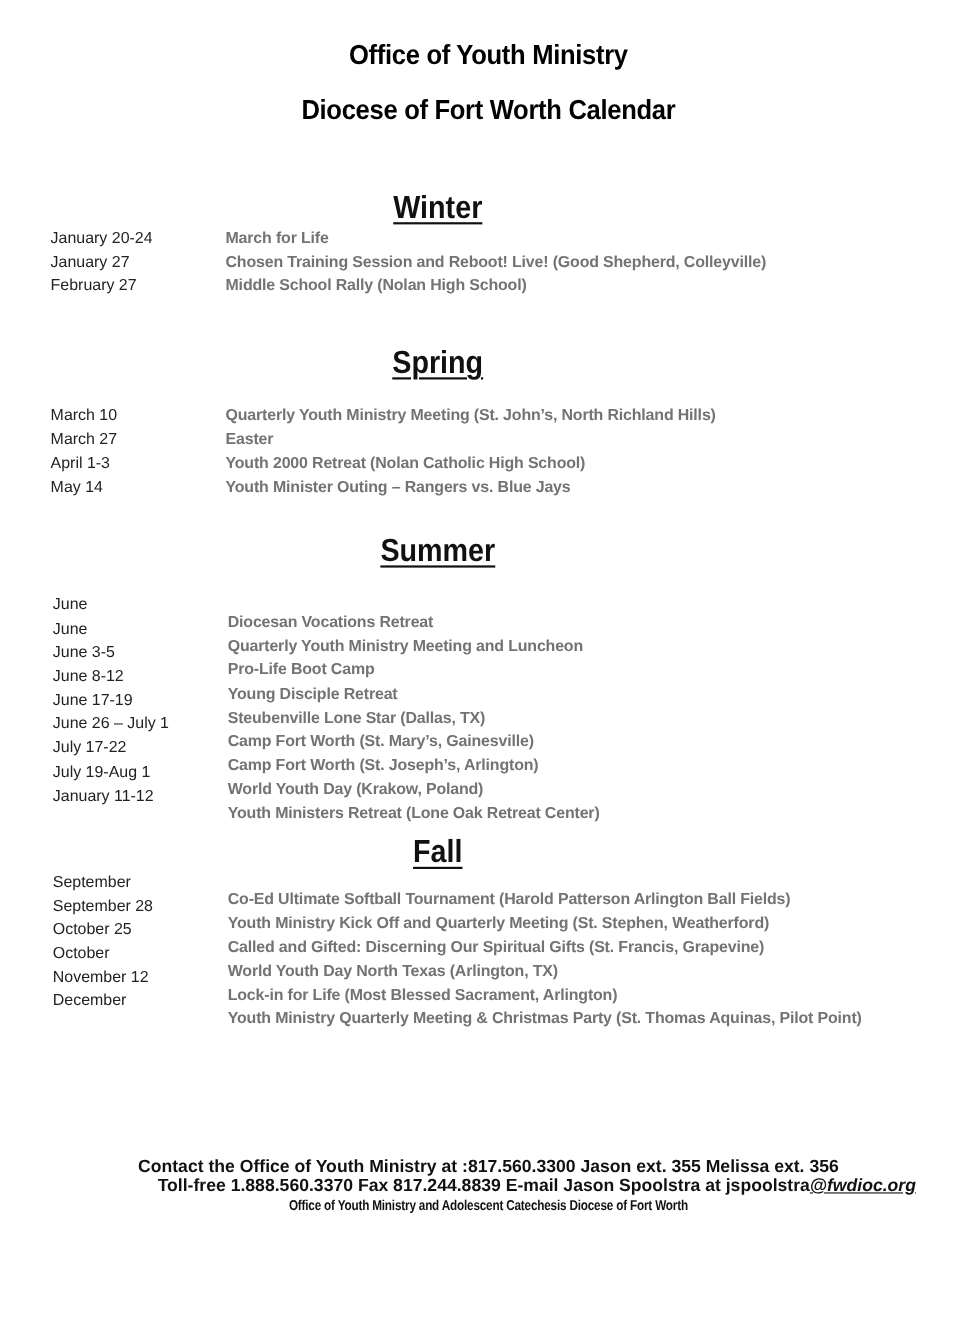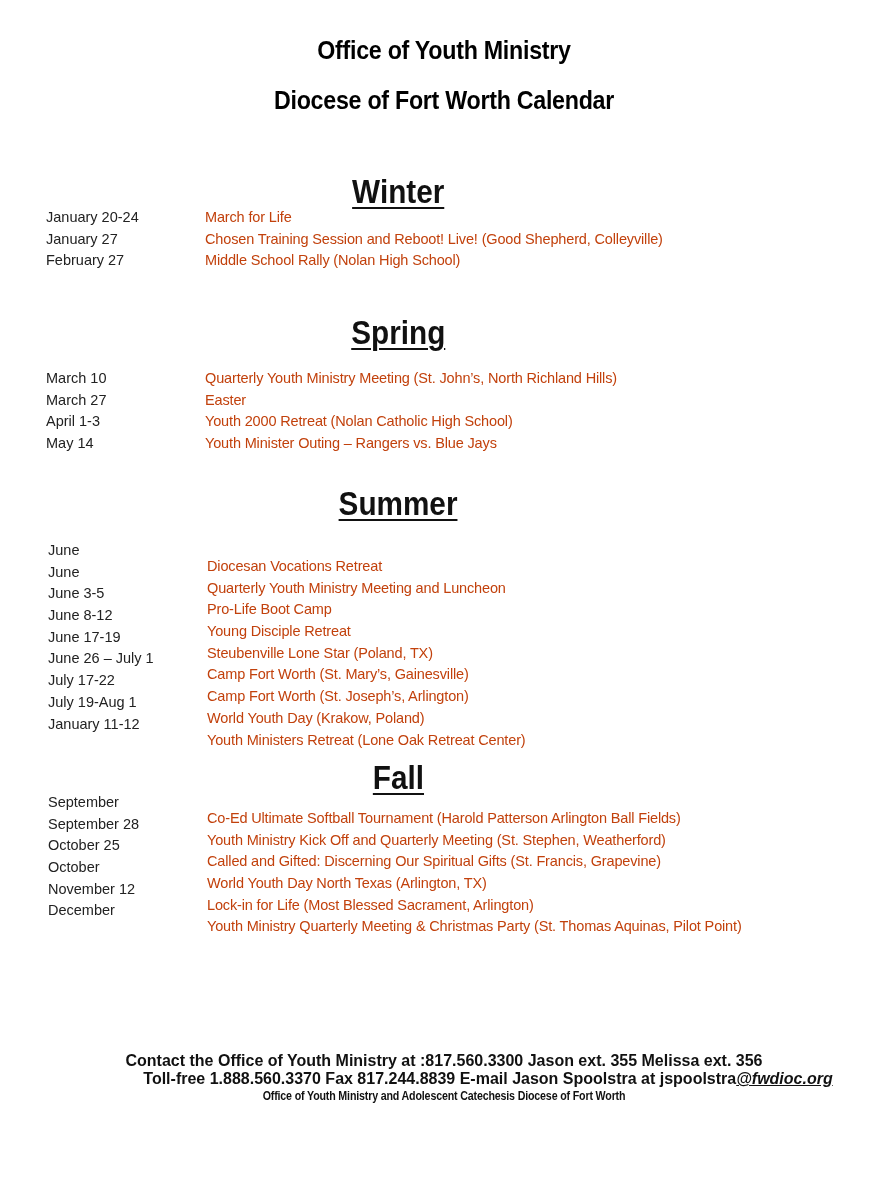--- a/index.html
+++ b/index.html
@@ -1,25 +1,25 @@
 <!DOCTYPE html>
 <html><head>
   <meta charset="utf-8">
   <style>
     html, body { margin: 0; padding: 0; background: #ffffff; }
     body { width: 888px; height: 1198px; position: relative; overflow: hidden; color: #111; }
     .title { position: absolute; left: 0; width: 888px; text-align: center; font-family: "Liberation Sans", sans-serif; font-weight: bold; font-size: 25px; letter-spacing: -0.3px; color: #000; transform: scaleX(0.93); transform-origin: center; }
     .t1 { top: 36px; }
     .t2 { top: 86px; }
-    .season { position: absolute; left: 0; width: 796px; text-align: center; font-family: "Liberation Sans", sans-serif; font-weight: bold; font-size: 33px; color: #111; }
+    .season { position: absolute; left: 0; width: 796px; text-align: center; font-family: "Liberation Sans", sans-serif; font-weight: bold; font-size: 29px; color: #111; }
     .season span { text-decoration: underline; text-decoration-thickness: 2px; text-underline-offset: 4px; display: inline-block; transform: scaleX(0.9); }
     .rows { position: absolute; left: 0; width: 825px; font-family: "Liberation Sans", sans-serif; font-size: 14.5px; }
     .row { height: 21.7px; line-height: 21.7px; position: relative; white-space: nowrap; }
     .date { position: absolute; color: #222; }
-    .event { position: absolute; font-weight: normal; color: #c2410c; letter-spacing: -0.15px; }
+    .event { position: absolute; font-weight: bold; color: #737373; letter-spacing: -0.15px; }
     .w .date, .sp .date { left: 46px; }
     .w .event, .sp .event { left: 205px; }
     .su .date, .fa .date { left: 48px; }
     .su .event, .fa .event { left: 207px; margin-top: 16px; }
     .footer { position: absolute; left: 0; width: 888px; text-align: center; font-family: "Liberation Sans", sans-serif; font-weight: bold; font-size: 16px; color: #111; }
     .f1 { top: 1052px; }
     .f2 { top: 1070px; margin-left: 44px; }
     .f3 { top: 1088px; transform: scaleX(0.82); font-size: 13px; letter-spacing: -0.2px; }
     .email { font-style: italic; text-decoration: underline; }
   </style>
@@ -86,21 +86,21 @@
     <div class="row">
       <span class="date">June 3-5</span>
       <span class="event">Pro-Life Boot Camp</span>
     </div>
     <div class="row">
       <span class="date">June 8-12</span>
       <span class="event">Young Disciple Retreat</span>
     </div>
     <div class="row">
       <span class="date">June 17-19</span>
-      <span class="event">Steubenville Lone Star (Poland, TX)</span>
+      <span class="event">Steubenville Lone Star (Dallas, TX)</span>
     </div>
     <div class="row">
       <span class="date">June 26 – July 1</span>
       <span class="event">Camp Fort Worth (St. Mary’s, Gainesville)</span>
     </div>
     <div class="row">
       <span class="date">July 17-22</span>
       <span class="event">Camp Fort Worth (St. Joseph’s, Arlington)</span>
     </div>
     <div class="row">

